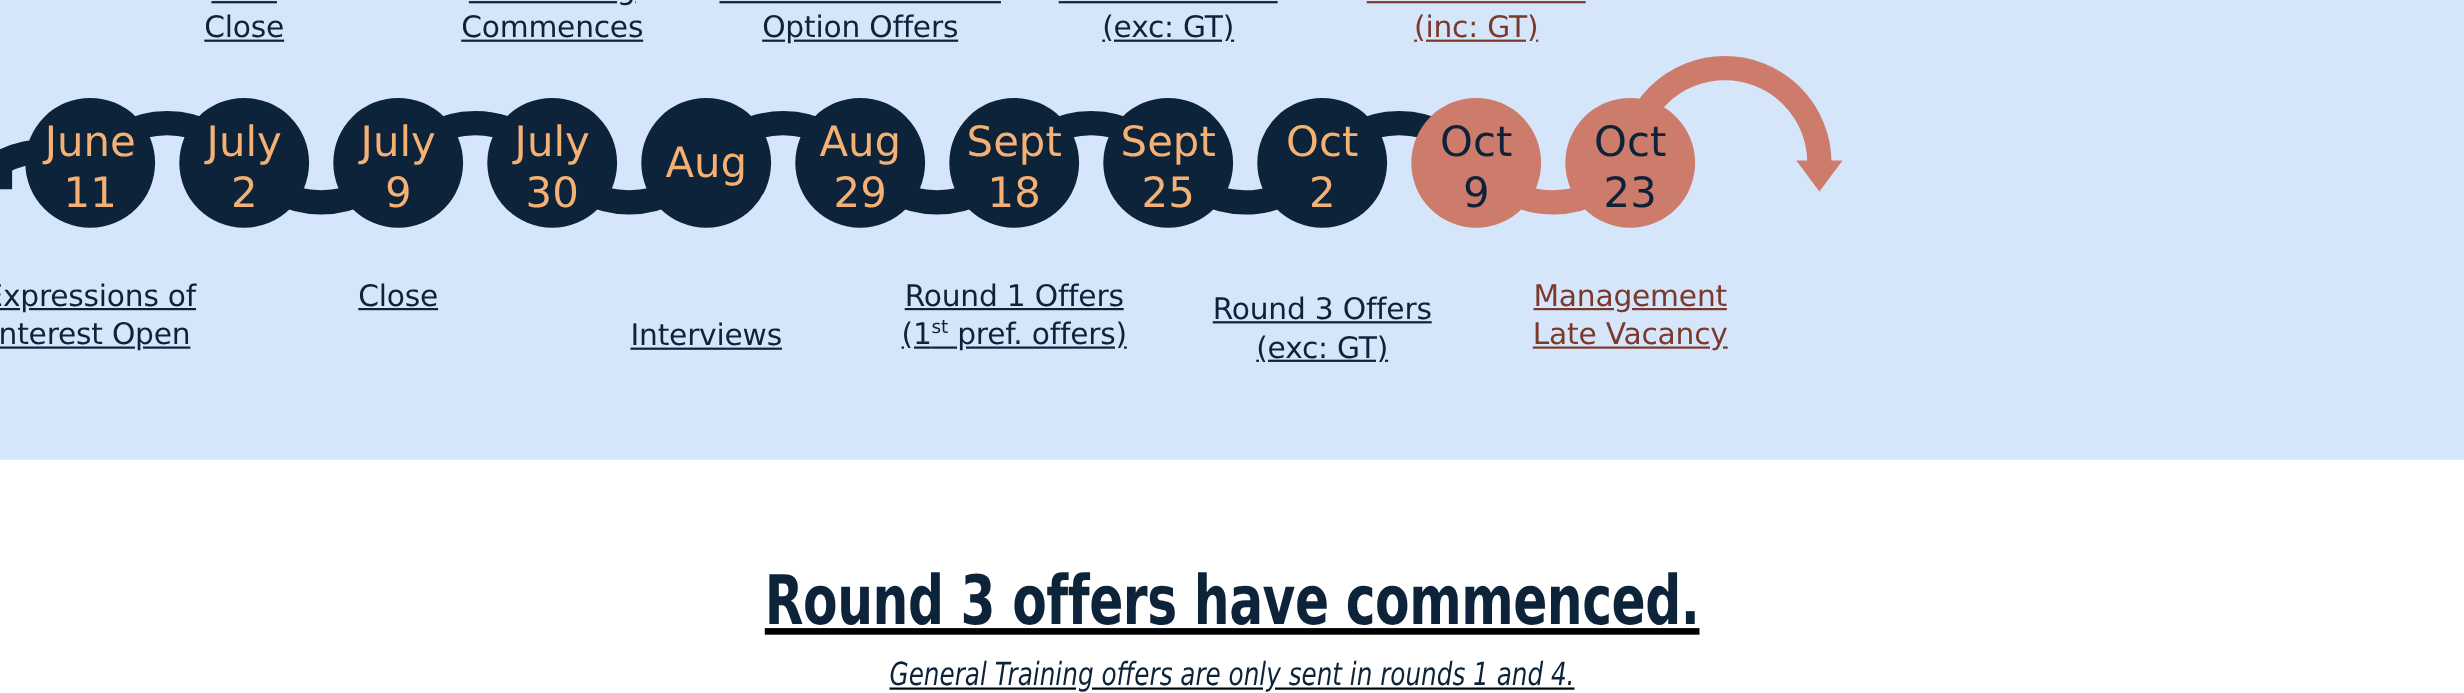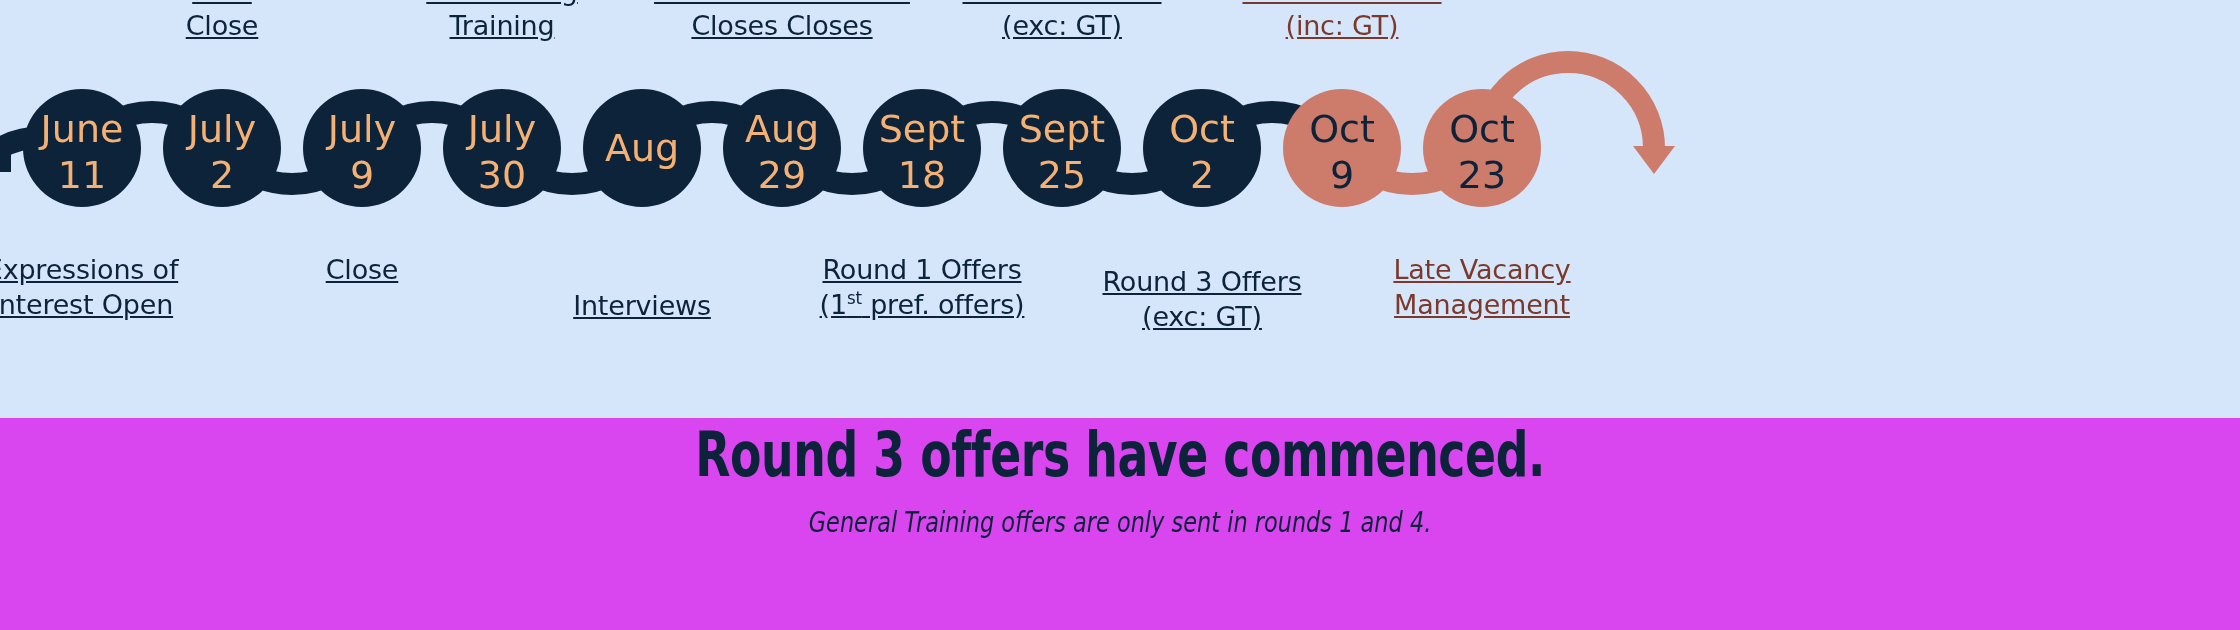--- a/index.html
+++ b/index.html
@@ -51,25 +51,26 @@
     font-size: 0.62em;
     vertical-align: super;
     line-height: 0;
   }
   .banner {
     position: absolute;
     left: 0;
     top: 418px;
     width: 2240px;
     height: 212px;
-    background: #d946ef;
+    background: #ffffff;
     display: flex;
     flex-direction: column;
     align-items: center;
-    justify-content: flex-start;
+    justify-content: flex-end;
+    text-decoration: underline;
   }
   .banner-headline {
     color: #0c2339;
     font-family: "DejaVu Sans Condensed", "Liberation Sans Narrow", "Liberation Sans", sans-serif;
     font-weight: bold;
     font-size: 62px;
     letter-spacing: -0.5px;
     transform: scaleX(0.82);
     transform-origin: center;
     margin: 0 0 14px 0;
@@ -161,48 +162,48 @@
         </div>
         <div class="node-label" style="left: 22px; width: 400px; top: -26px;">
           <span class="lbl-line">EOIs</span>
           <span class="lbl-line">Close</span>
         </div>
         <div class="node-label" style="left: 162px; width: 400px; top: 253px;">
           <span class="lbl-line">Close</span>
         </div>
         <div class="node-label" style="left: 302px; width: 400px; top: -26px;">
           <span class="lbl-line">Shortlisting</span>
-          <span class="lbl-line">Training</span>
+          <span class="lbl-line">Commences</span>
         </div>
         <div class="node-label" style="left: 442px; width: 400px; top: 253px; margin-top: 36px;">
           <span class="lbl-line">Interviews</span>
         </div>
         <div class="node-label" style="left: 582px; width: 400px; top: -26px;">
           <span class="lbl-line">Preference Reorder</span>
-          <span class="lbl-line">Closes Closes</span>
+          <span class="lbl-line">Option Offers</span>
         </div>
         <div class="node-label" style="left: 722px; width: 400px; top: 253px;">
           <span class="lbl-line">Round 1 Offers</span>
           <span class="lbl-line">(1<sup>st</sup> pref. offers)</span>
         </div>
         <div class="node-label" style="left: 862px; width: 400px; top: -26px;">
           <span class="lbl-line">Round 2 Offers</span>
           <span class="lbl-line">(exc: GT)</span>
         </div>
         <div class="node-label" style="left: 1002px; width: 400px; top: 265px;">
           <span class="lbl-line">Round 3 Offers</span>
           <span class="lbl-line">(exc: GT)</span>
         </div>
         <div class="node-label accent" style="left: 1142px; width: 400px; top: -26px;">
           <span class="lbl-line">Round 4 Offers</span>
           <span class="lbl-line">(inc: GT)</span>
         </div>
         <div class="node-label accent" style="left: 1282px; width: 400px; top: 253px;">
+          <span class="lbl-line">Management</span>
           <span class="lbl-line">Late Vacancy</span>
-          <span class="lbl-line">Management</span>
         </div>
       </div>
   </div>
 
   <div class="banner">
     <div class="banner-headline">Round 3 offers have commenced.</div>
     <div class="banner-sub">General Training offers are only sent in rounds 1 and 4.</div>
   </div>
 
 </div>

